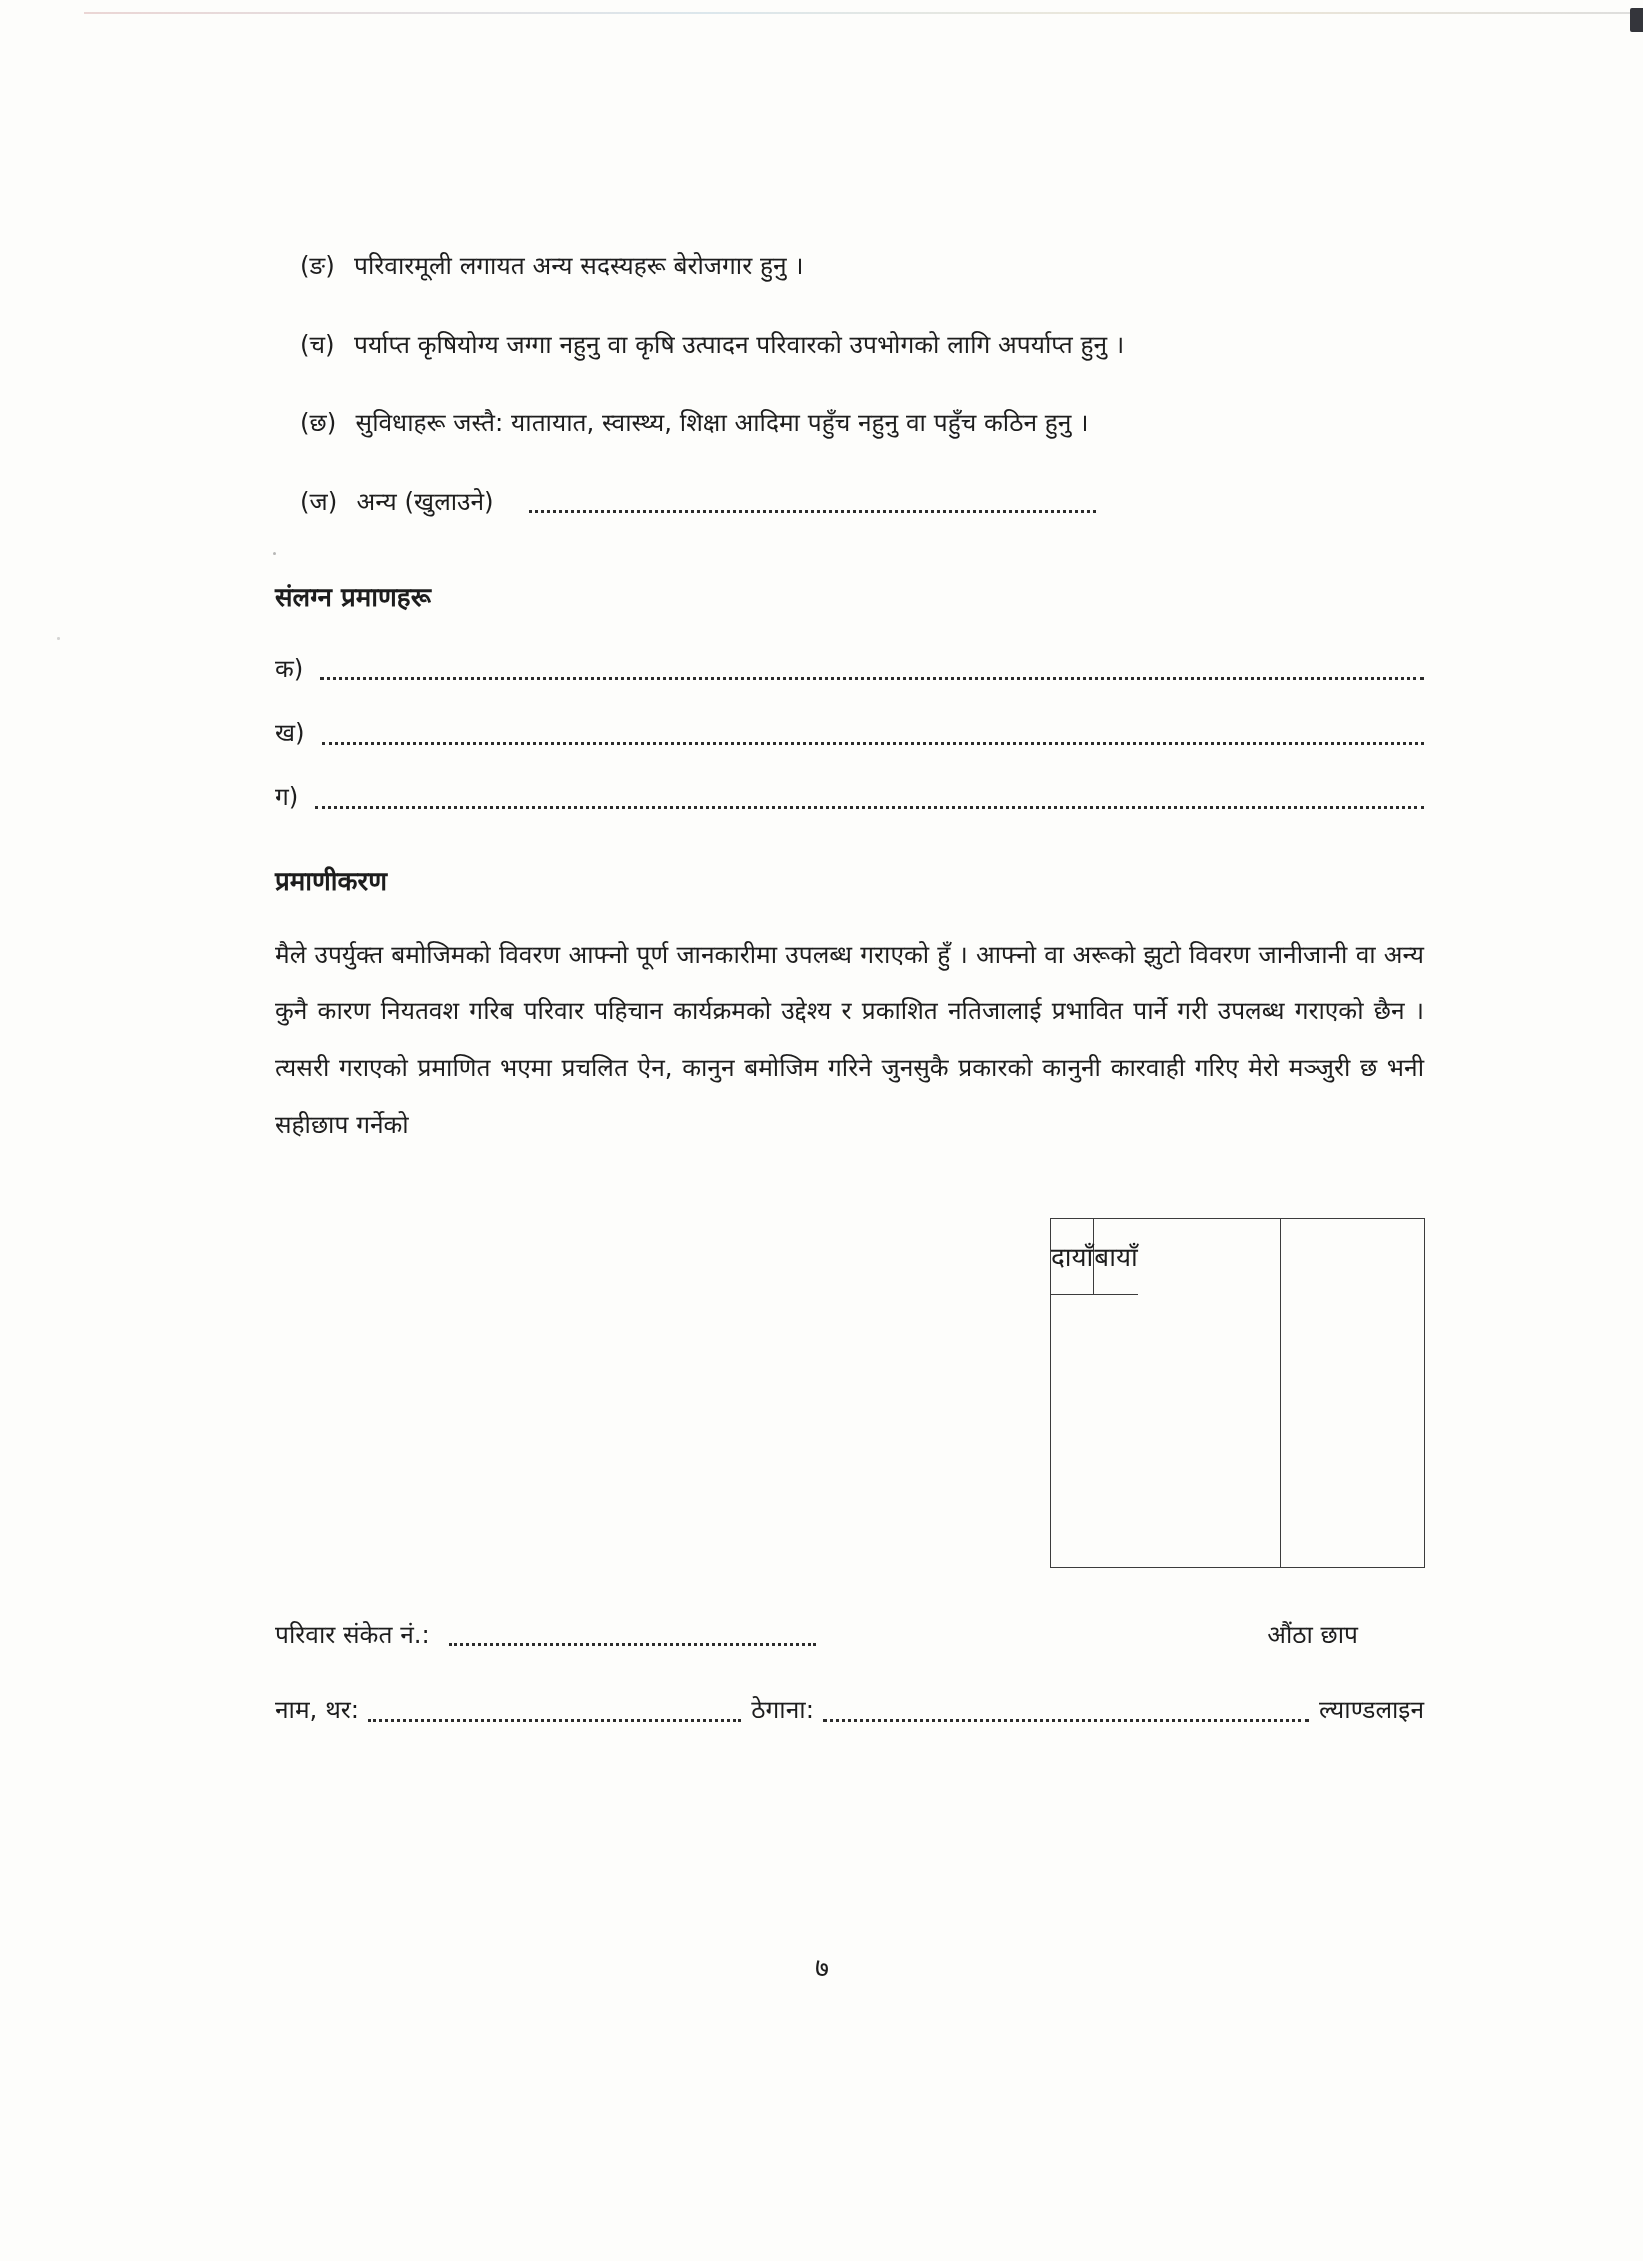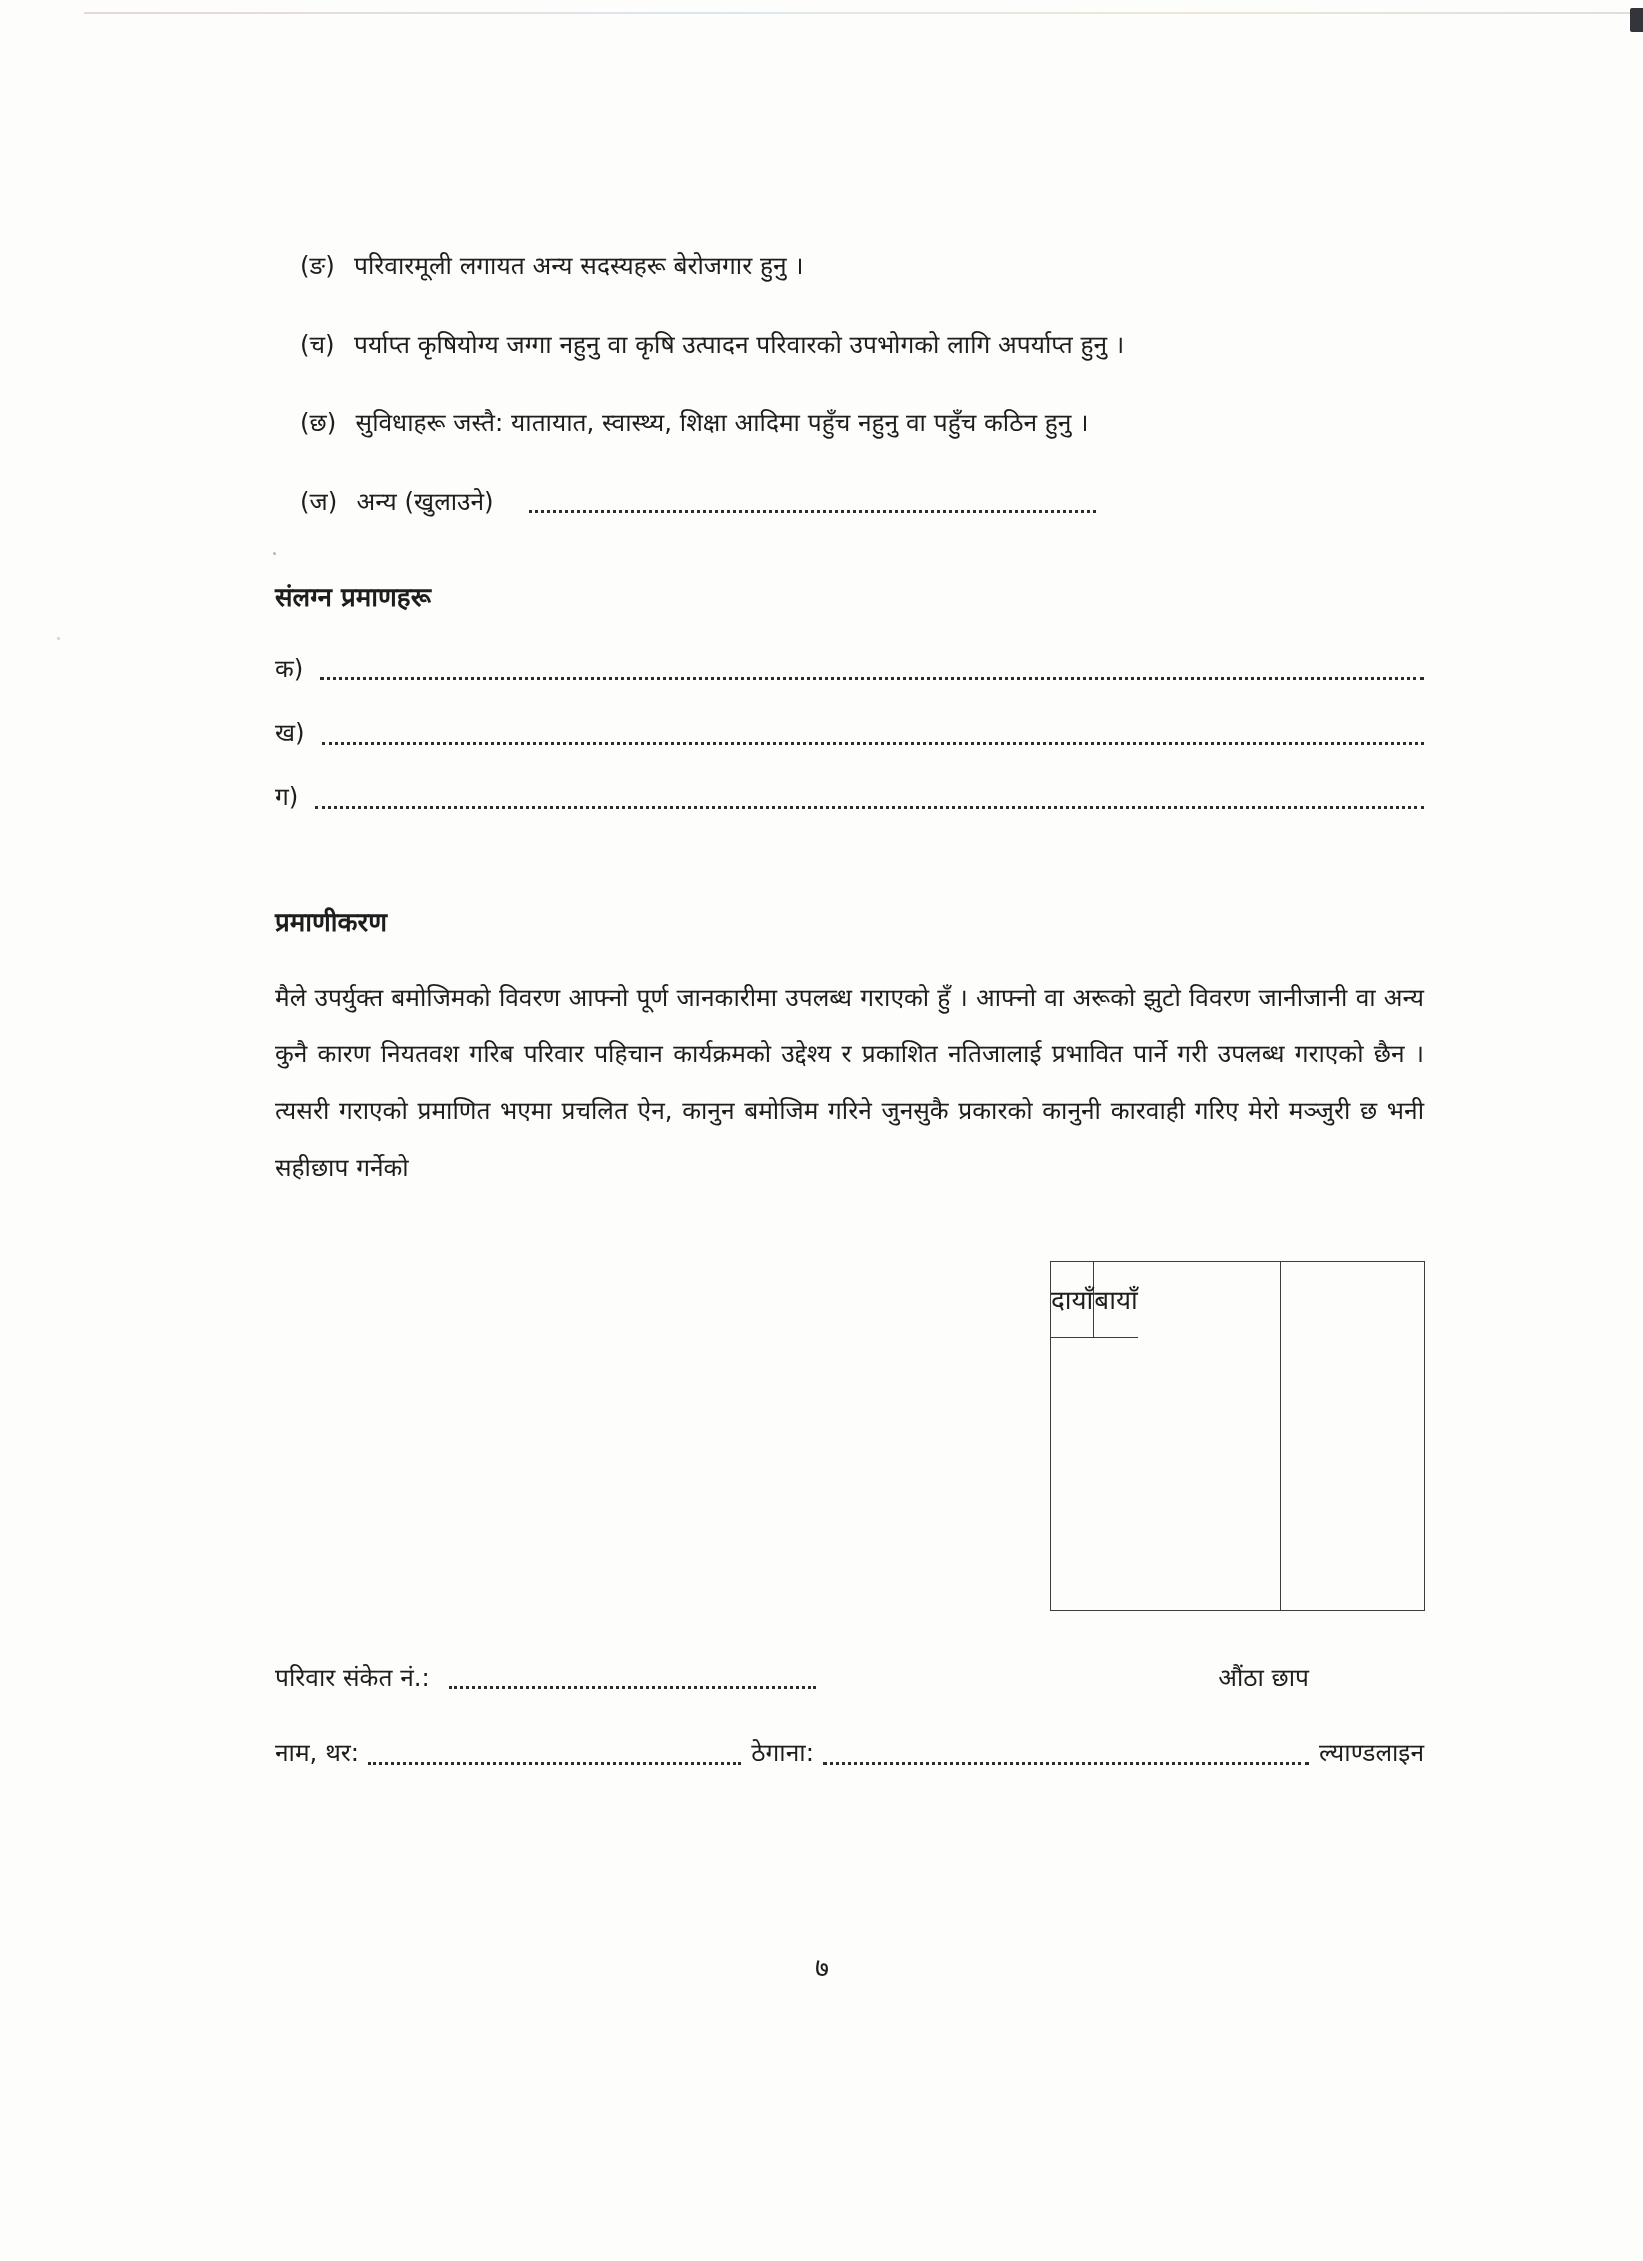--- a/index.html
+++ b/index.html
@@ -32,21 +32,21 @@
   }
   .cond-lab { margin-right:19.3px; white-space:nowrap; }
   .cond-dots {
     width:567px; margin-left:35px; height:3.9px; margin-bottom:5.8px;
     border-bottom:3.2px dotted #2c2c2c;
   }
 
   
   .sec-head { font-size:26px; font-weight:bold; line-height:1.3; }
   .attach-head { margin-top:62px; }
-  .cert-head { margin-top:93px;font-family:Liberation Mono, monospace; }
+  .cert-head { margin-top:50px; }
 
   
   .attach-row { display:flex; align-items:flex-end; font-size:24.5px; margin-top:30px; line-height:1.4; }
   .attach-row.first { margin-top:37px; }
   .attach-lab { margin-right:17px; white-space:nowrap; }
   .dots-flex { flex:1; height:3.9px; margin-bottom:5.8px; border-bottom:3.2px dotted #2c2c2c; }
 
   
   .cert-body {
     margin-top:28px; font-size:24.5px; line-height:2.32;
@@ -63,21 +63,21 @@
   .tp-cell { flex:1; display:flex; align-items:center; justify-content:center; font-size:26px; }
   .tp-divider-r { border-right:1.9px solid #3c3c3c; }
   .tp-body { flex:1; display:flex; }
   .tp-box { flex:1; }
 
   
   .field-row { display:flex; align-items:flex-end; font-size:24.5px; line-height:1.4; }
   .field-lab { white-space:nowrap; }
   .family-row { margin-top:50px; }
   .family-dots { width:367px; margin-left:19.3px; height:3.9px; margin-bottom:5.8px; border-bottom:3.2px dotted #2c2c2c; }
-  .thumb-caption { margin-left:auto; margin-right:115px; white-space:nowrap; }
+  .thumb-caption { margin-left:auto; margin-right:66px; white-space:nowrap; }
   .name-row { margin-top:41px; }
   .tel-row  { margin-top:17px; }
   .date-row { margin-top:17px; }
   .dots-grow { height:3.9px; margin-bottom:5.8px; border-bottom:3.2px dotted #2c2c2c; margin-left:9px; margin-right:10.3px; }
   .grow-a { flex-grow:10; flex-basis:277px; }
   .grow-b { flex-grow:13; flex-basis:361px; }
   .grow-c { flex-grow:9;  flex-basis:258px; }
   .grow-d { flex-grow:8;  flex-basis:232px; }
   .grow-e { flex-grow:3;  flex-basis:90px; margin-right:0; }
   .date-dots { width:306px; height:3.9px; margin-bottom:5.8px; margin-left:13px; border-bottom:3.2px dotted #2c2c2c; }

